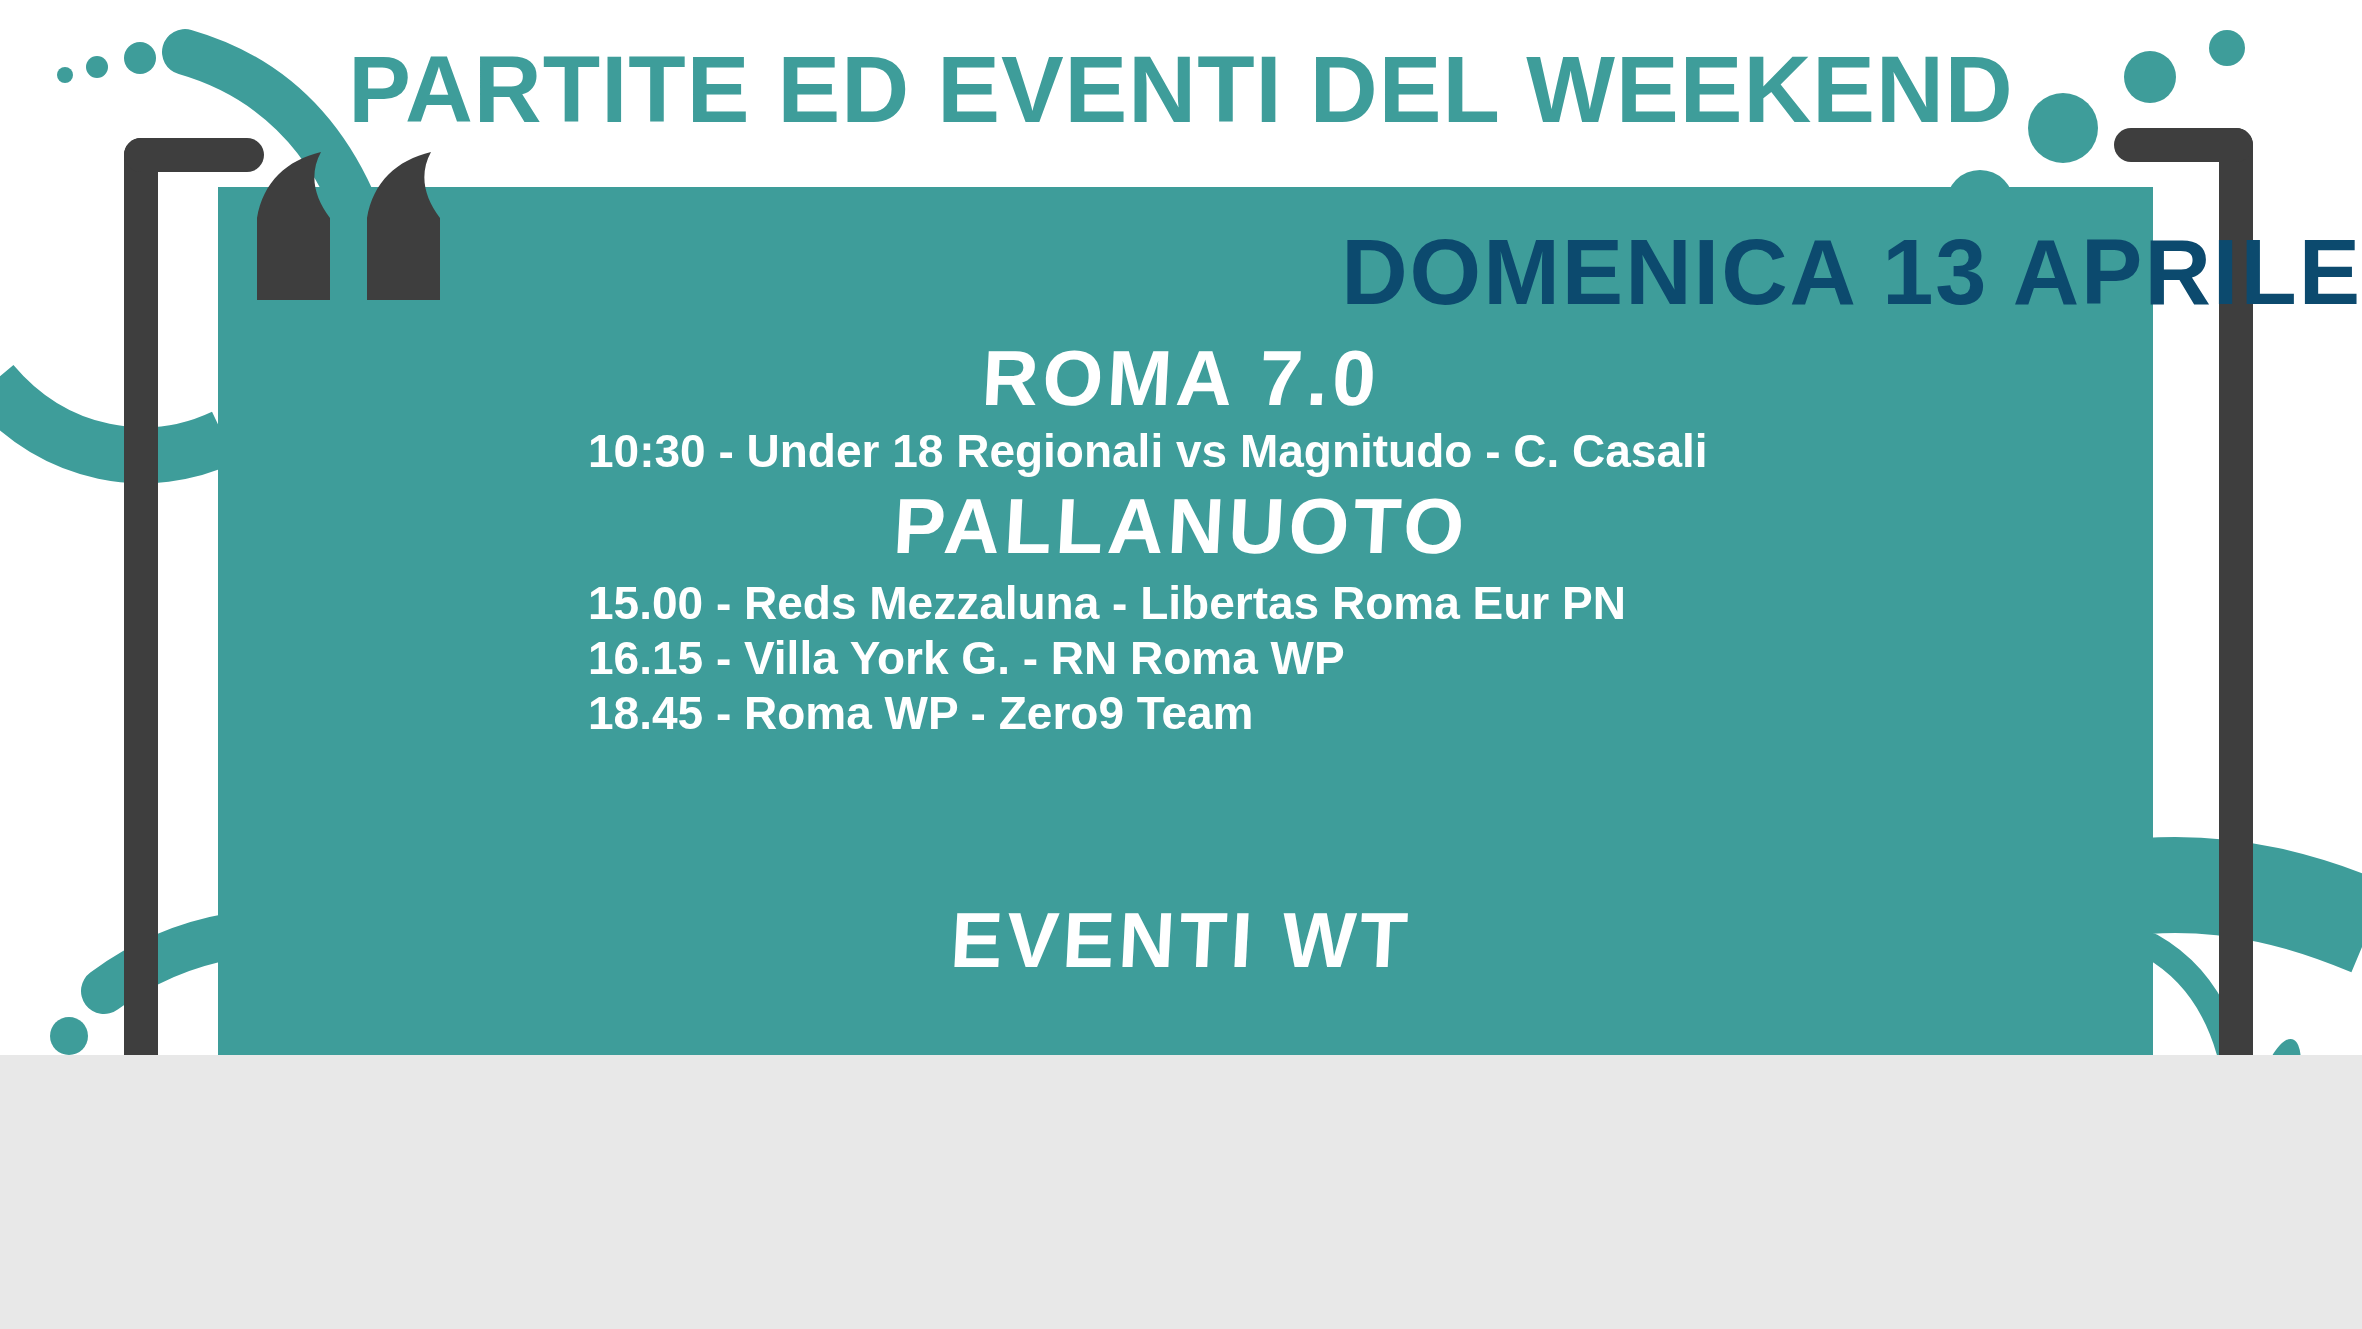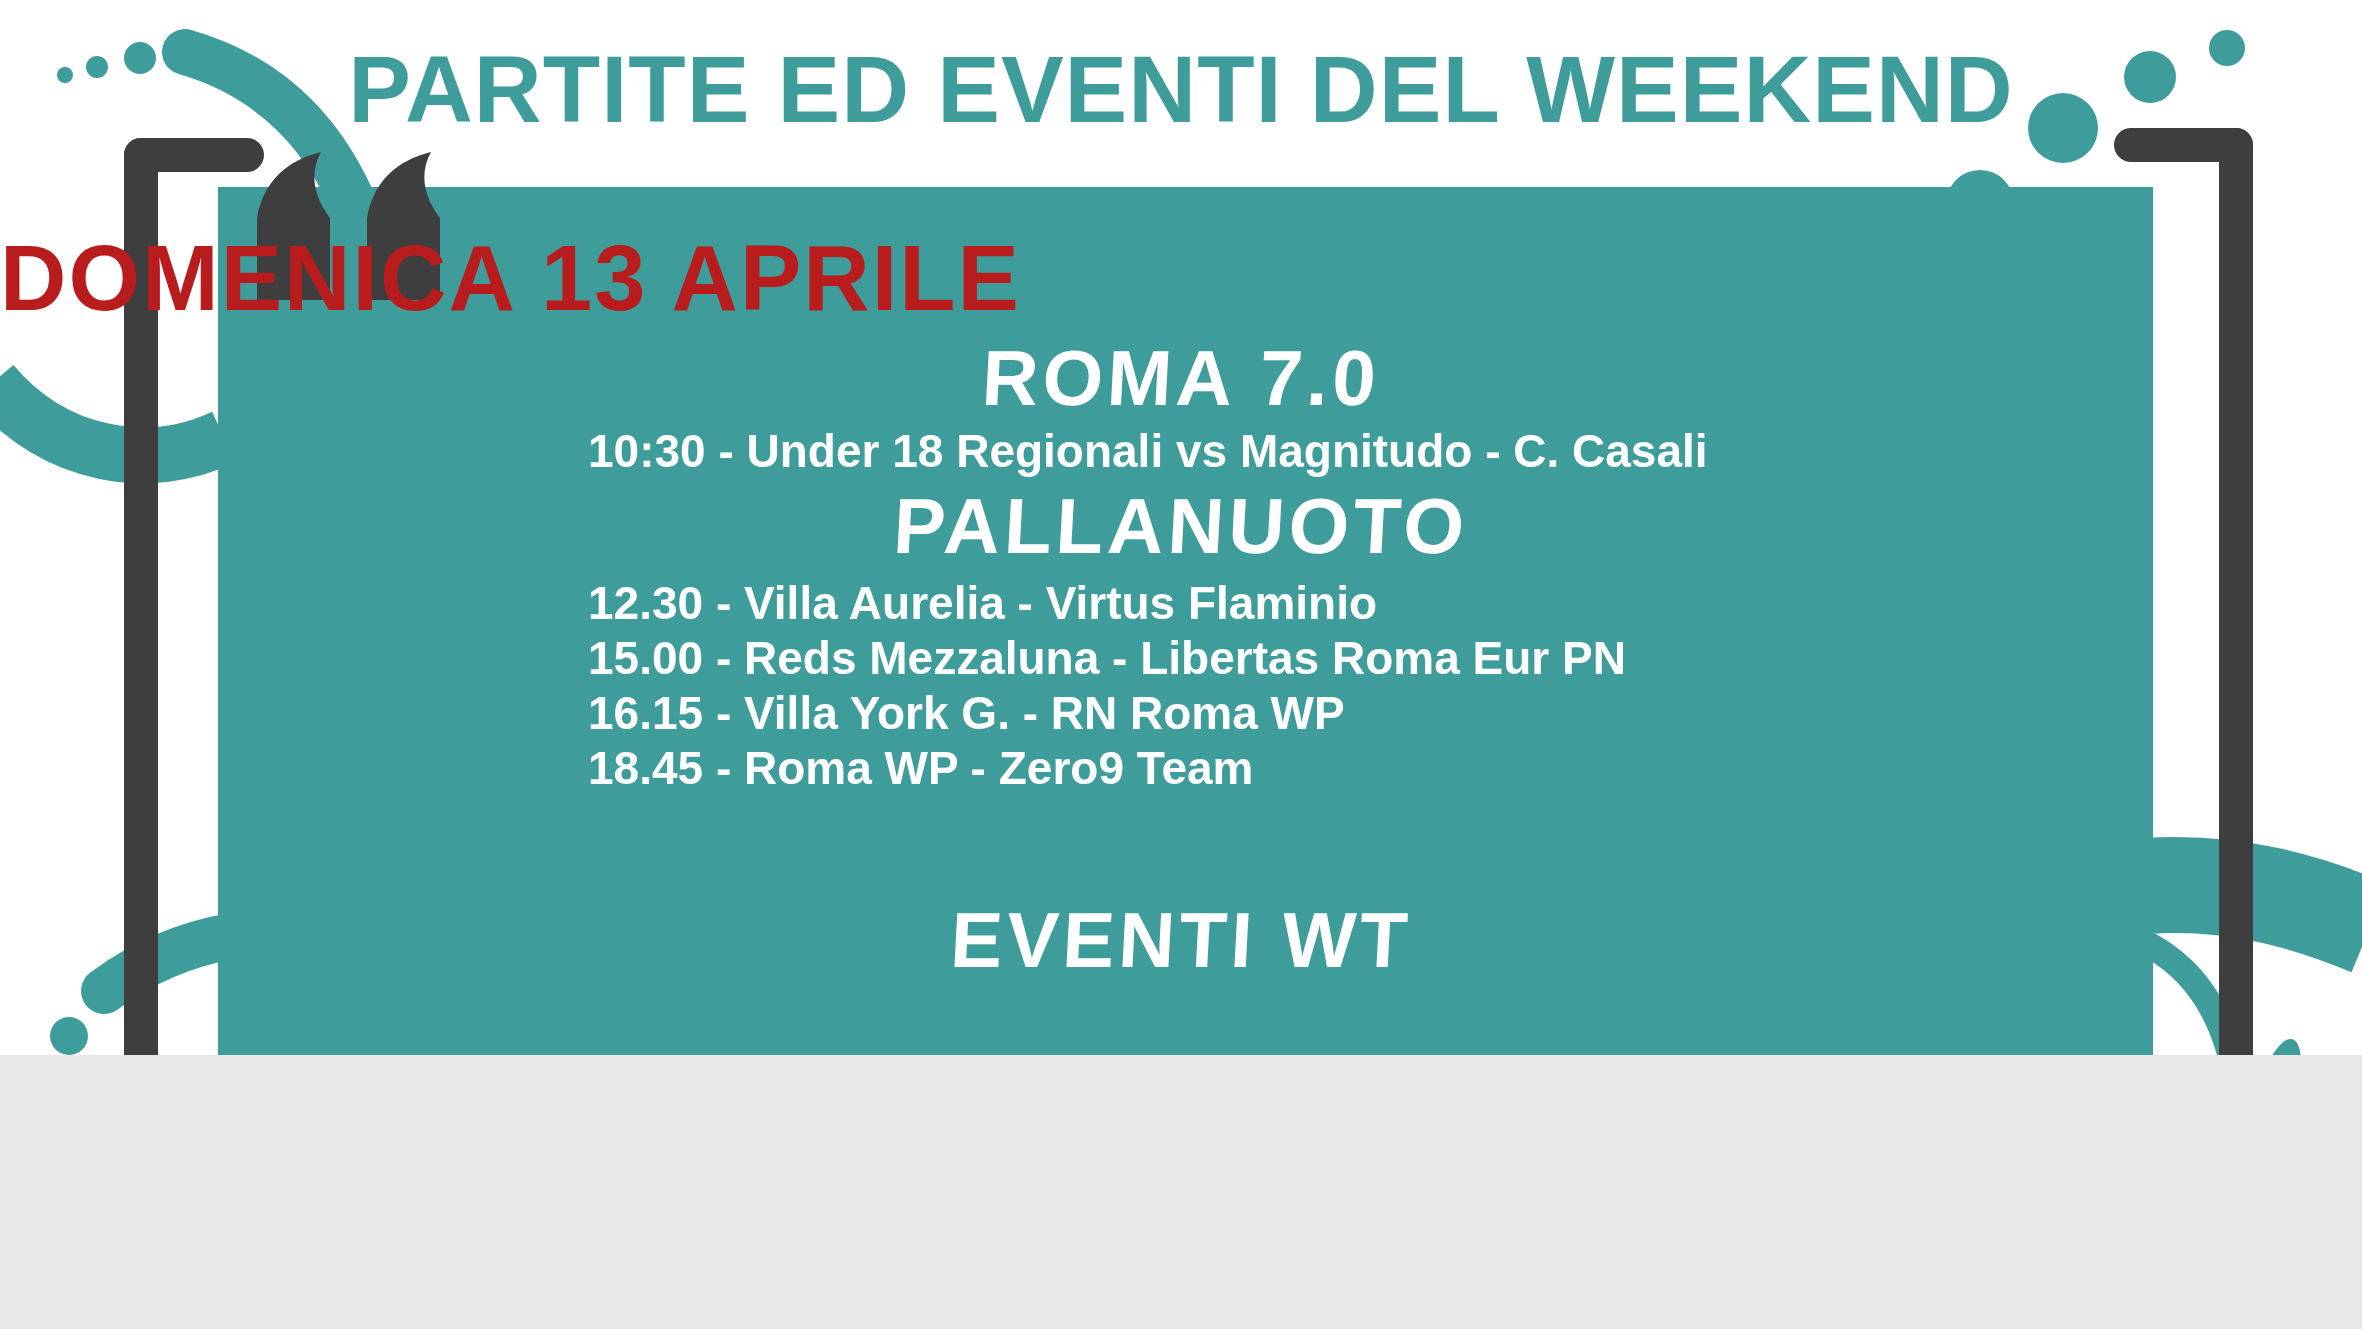--- a/index.html
+++ b/index.html
@@ -13,22 +13,22 @@
     position:absolute;left:218px;top:187px;width:1935px;height:1053px;
     background:#3E9D9A;z-index:2;
   }
   .decor-front{z-index:3;}
   .textlayer{position:absolute;left:0;top:0;width:2362px;height:1329px;z-index:4;pointer-events:none;}
   .page-title{
     position:absolute;left:0;top:40px;width:2362px;text-align:center;
     font-size:94px;font-weight:800;letter-spacing:1px;color:#3E9D9A;line-height:100px;
   }
   .date-heading{
-    position:absolute;left:0;top:228px;width:2362px;text-align:left;
-    font-size:92px;font-weight:800;letter-spacing:2px;color:#b91c1c;line-height:100px;
+    position:absolute;left:0;top:222px;width:2362px;text-align:right;
+    font-size:92px;font-weight:800;letter-spacing:2px;color:#0c4a6e;line-height:100px;
   }
   .script-heading{
     position:absolute;left:0;width:2362px;text-align:center;color:#ffffff;
     font-size:78px;font-weight:700;letter-spacing:4px;line-height:96px;
     transform:skewX(-3deg);
   }
   .h-roma{top:330px;}
   .h-pallanuoto{top:478px;}
   .h-eventi{top:892px;}
   .body-line{
@@ -115,21 +115,20 @@
 
   <div class="textlayer">
     <div class="page-title">PARTITE ED EVENTI DEL WEEKEND</div>
     <div class="date-heading">DOMENICA 13 APRILE</div>
 
     <div class="script-heading h-roma">ROMA 7.0</div>
     <div class="body-line roma-item">10:30 - Under 18 Regionali vs Magnitudo - C. Casali</div>
 
     <div class="script-heading h-pallanuoto">PALLANUOTO</div>
     <div class="match-list">
-      <div class="body-item">12.30 - Villa Aurelia - Virtus Flaminio</div>
       <div class="body-item">15.00 - Reds Mezzaluna - Libertas Roma Eur PN</div>
       <div class="body-item">16.15 - Villa York G. - RN Roma WP</div>
       <div class="body-item">18.45 - Roma WP - Zero9 Team</div>
     </div>
 
     <div class="script-heading h-eventi">EVENTI WT</div>
   </div>
 
 </div>
 

